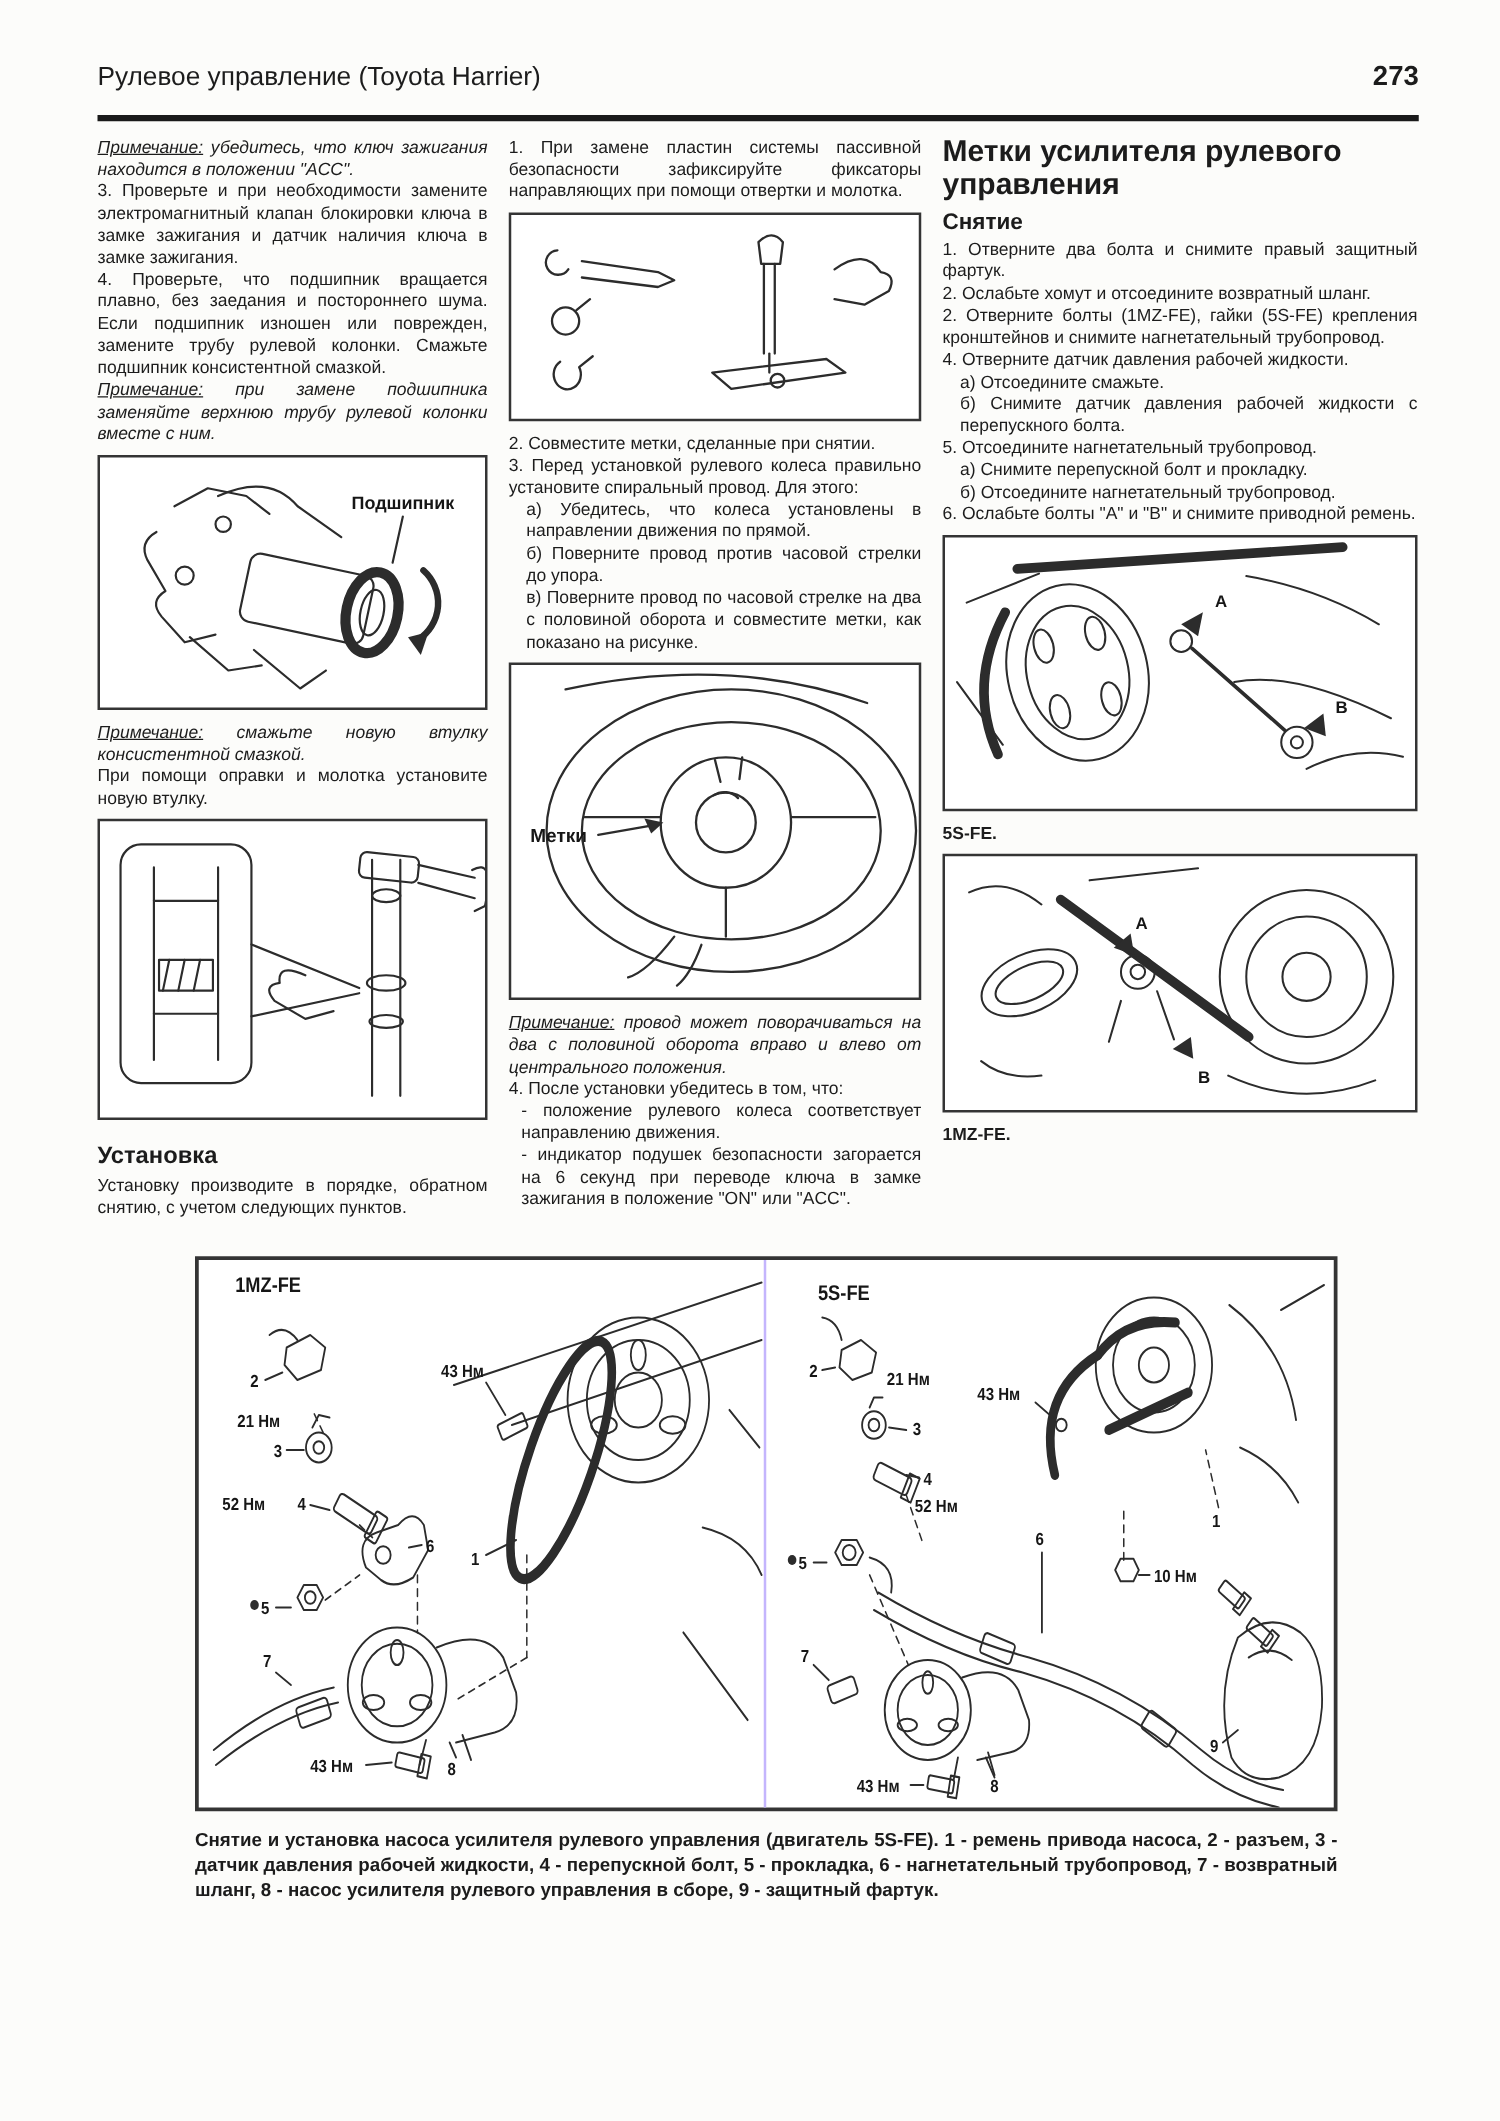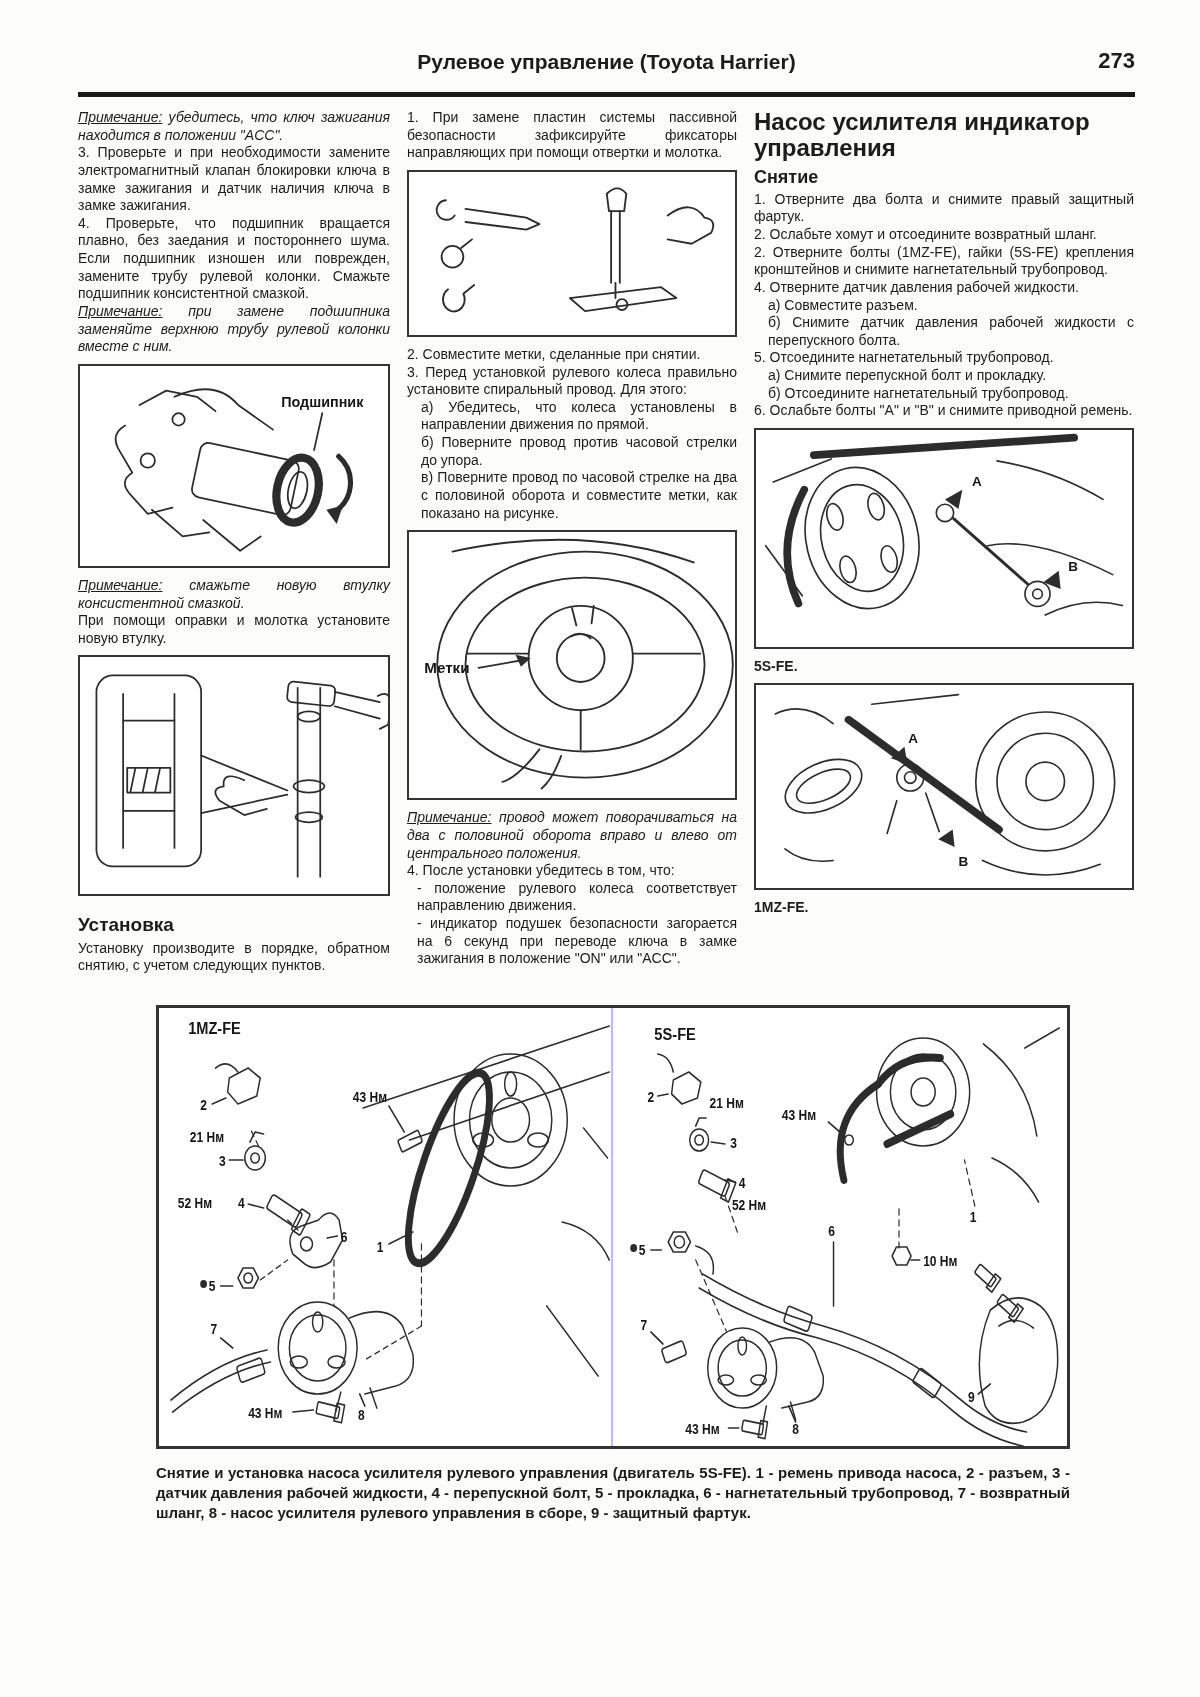--- a/index.html
+++ b/index.html
@@ -1,21 +1,21 @@
 <!DOCTYPE html>
 <html><head>
 <meta charset="utf-8">
 <style>
   html,body{margin:0;padding:0;background:#ffffff;}
   .page{position:relative;width:1200px;height:1697px;background:#fcfcfa;color:#1c1c1c;
         font-family:"Liberation Sans",sans-serif;overflow:hidden;}
   .content{padding:50px 65px 0 78px;}
   
   .hdr{position:relative;height:34px;}
-  .hdr-title{position:absolute;left:0;right:0;text-align:center;font-size:21px;font-weight:700;}
+  .hdr-title{position:absolute;left:0;right:0;font-size:21px;font-weight:400;}
   .hdr-num{position:absolute;right:0;top:-2px;font-size:22px;font-weight:700;}
   .hdr-rule{height:5px;background:#1a1a1a;margin-top:8px;}
   
   .columns{display:grid;grid-template-columns:312px 330px 380px;column-gap:17px;margin-top:12px;}
   .col p{margin:0;font-size:14px;line-height:1.26;text-align:justify;}
   .note{font-style:italic;}
   .nl{text-decoration:underline;}
   .it{font-style:italic;}
   .sub{padding-left:14px;}
   .dash-item{padding-left:10px;}
@@ -170,27 +170,27 @@
           </svg>
         </div>
 
         <p class="note"><span class="nl">Примечание:</span><span> провод может поворачиваться на два с половиной оборота вправо и влево от центрального положения.</span></p>
         <p>4. После установки убедитесь в том, что:</p>
         <p class="dash-item">- положение рулевого колеса соответствует направлению движения.</p>
         <p class="dash-item">- индикатор подушек безопасности загорается на 6 секунд при переводе ключа в замке зажигания в положение "ON" или "ACC".</p>
       </section>
 
       <section class="col">
-        <div class="h-pump">Насос усилителя индикатор управления</div>
+        <div class="h-pump">Метки усилителя рулевого управления</div>
         <div class="h-snyatie">Снятие</div>
         <p>1. Отверните два болта и снимите правый защитный фартук.</p>
         <p>2. Ослабьте хомут и отсоедините возвратный шланг.</p>
         <p>2. Отверните болты (1MZ-FE), гайки (5S-FE) крепления кронштейнов и снимите нагнетательный трубопровод.</p>
         <p>4. Отверните датчик давления рабочей жидкости.</p>
-        <p class="sub">а) Совместите разъем.</p>
+        <p class="sub">а) Отсоедините смажьте.</p>
         <p class="sub">б) Снимите датчик давления рабочей жидкости с перепускного болта.</p>
         <p>5. Отсоедините нагнетательный трубопровод.</p>
         <p class="sub">а) Снимите перепускной болт и прокладку.</p>
         <p class="sub">б) Отсоедините нагнетательный трубопровод.</p>
         <p>6. Ослабьте болты "А" и "В" и снимите приводной ремень.</p>
 
         <div class="fig">
           <svg viewBox="0 0 390 225">
             <g class="ln">
               <g transform="rotate(-14 110 112)">

